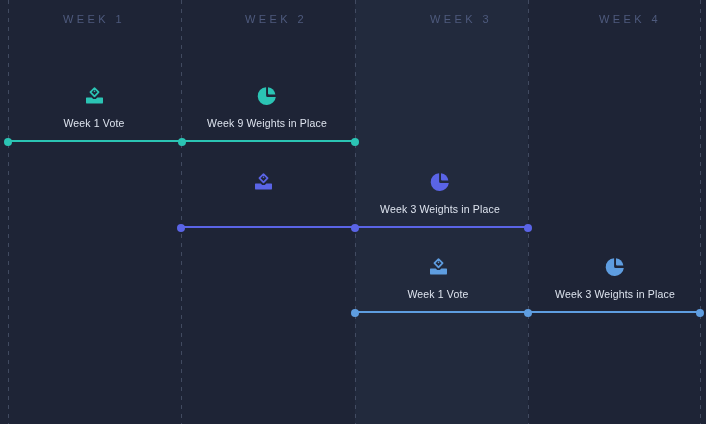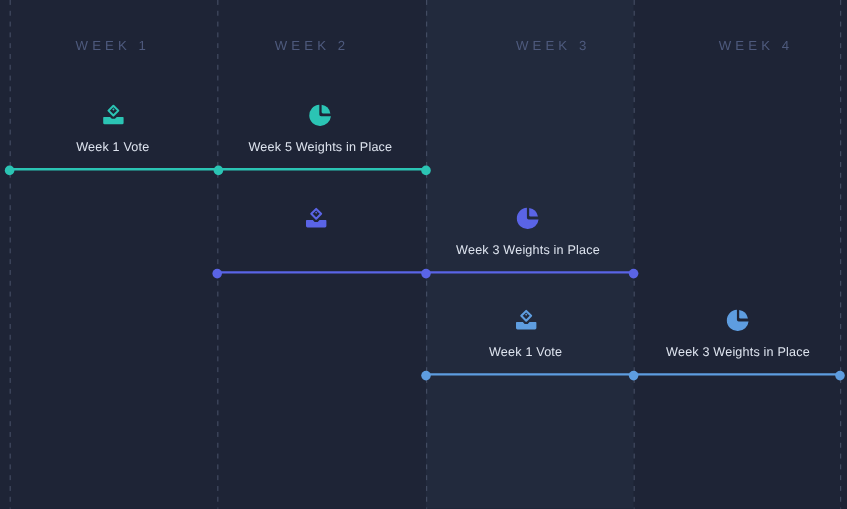--- a/index.html
+++ b/index.html
@@ -52,21 +52,20 @@
   
   .week-header {
     position: absolute;
     top: 13px;
     text-align: center;
     font-size: 11px;
     letter-spacing: 3.4px;
     color: #4e5a7d;
     font-weight: 400;
     white-space: nowrap;
-    margin-top: 20px;
   }
 
   
   .row { position: absolute; left: 0; width: 706px; }
 
   .connector {
     position: absolute;
     height: 2px;
     border-radius: 1px;
   }
@@ -116,21 +115,21 @@
   <div id="divider-layer">
       <div class="divider" style="left: 8px;"></div>
       <div class="divider" style="left: 181px;"></div>
       <div class="divider" style="left: 355px;"></div>
       <div class="divider" style="left: 528px;"></div>
       <div class="divider" style="left: 700px;"></div>
     </div>
 
   <div id="header-layer">
       <div class="week-header" style="left: 4px; width: 180px; color: rgb(78, 90, 125);">WEEK 1</div>
-      <div class="week-header" style="left: 170px; width: 180px; color: rgb(78, 90, 125); text-align: center;">WEEK 2</div>
+      <div class="week-header" style="left: 186px; width: 180px; color: rgb(78, 90, 125); text-align: center;">WEEK 2</div>
       <div class="week-header" style="left: 371px; width: 180px; color: rgb(78, 90, 125);">WEEK 3</div>
       <div class="week-header" style="left: 540px; width: 180px; color: rgb(78, 90, 125);">WEEK 4</div>
     </div>
 
   <div id="rows-layer">
       <div class="row">
         <div class="connector" style="left: 8px; width: 347px; top: 140px; background: rgb(43, 196, 180);"></div>
         <div class="endpoint" style="left: 8px; top: 141px; background: rgb(43, 196, 180);"></div>
         <div class="endpoint" style="left: 182px; top: 141px; background: rgb(43, 196, 180);"></div>
         <div class="endpoint" style="left: 355px; top: 141px; background: rgb(43, 196, 180);"></div>
@@ -140,21 +139,21 @@
               <path fill="#2bc4b4" d="M9.55 5.25 10.5 4.3l0.95 0.95-0.95 0.95z"></path>
               <path fill="#2bc4b4" d="M2.6 11.4h5.1l1.5 1.5h2.6l1.5-1.5h5.1a0.6 0.6 0 0 1 0.6 0.6v4.4a1.2 1.2 0 0 1-1.2 1.2H3.2a1.2 1.2 0 0 1-1.2-1.2V12a0.6 0.6 0 0 1 0.6-0.6z"></path>
             </svg></span>
           <span class="milestone-label">Week 1 Vote</span>
         </div>
         <div class="milestone" style="left: 267px; top: 86px;">
           <span class="milestone-icon"><svg width="20" height="20" viewBox="0 0 20 20" aria-hidden="true">
               <path fill="#2bc4b4" d="M9.1 1.2A8.85 8.85 0 0 0 10 18.9a8.85 8.85 0 0 0 8.8-8.0H10.6a1.5 1.5 0 0 1-1.5-1.5V1.2z"></path>
               <path fill="#2bc4b4" d="M11.0 1.25V7.4a1.1 1.1 0 0 0 1.1 1.1h6.2A8.8 8.8 0 0 0 11.0 1.25z"></path>
             </svg></span>
-          <span class="milestone-label">Week 5 Weights in Place</span>
+          <span class="milestone-label">Week 9 Weights in Place</span>
         </div>
       </div>
       <div class="row">
         <div class="connector" style="left: 181px; width: 347px; top: 226px; background: rgb(90, 100, 230);"></div>
         <div class="endpoint" style="left: 181px; top: 227px; background: rgb(90, 100, 230);"></div>
         <div class="endpoint" style="left: 355px; top: 227px; background: rgb(90, 100, 230);"></div>
         <div class="endpoint" style="left: 528px; top: 227px; background: rgb(90, 100, 230);"></div>
         <div class="milestone" style="left: 263px; top: 172px;">
           <span class="milestone-icon"><svg width="21" height="21" viewBox="0 0 21 21" aria-hidden="true">
               <path fill="none" stroke="#5a64e6" stroke-width="1.7" stroke-linejoin="round" d="M10.5 2.1 14.6 6.2 10.5 10.3 6.4 6.2z"></path>

